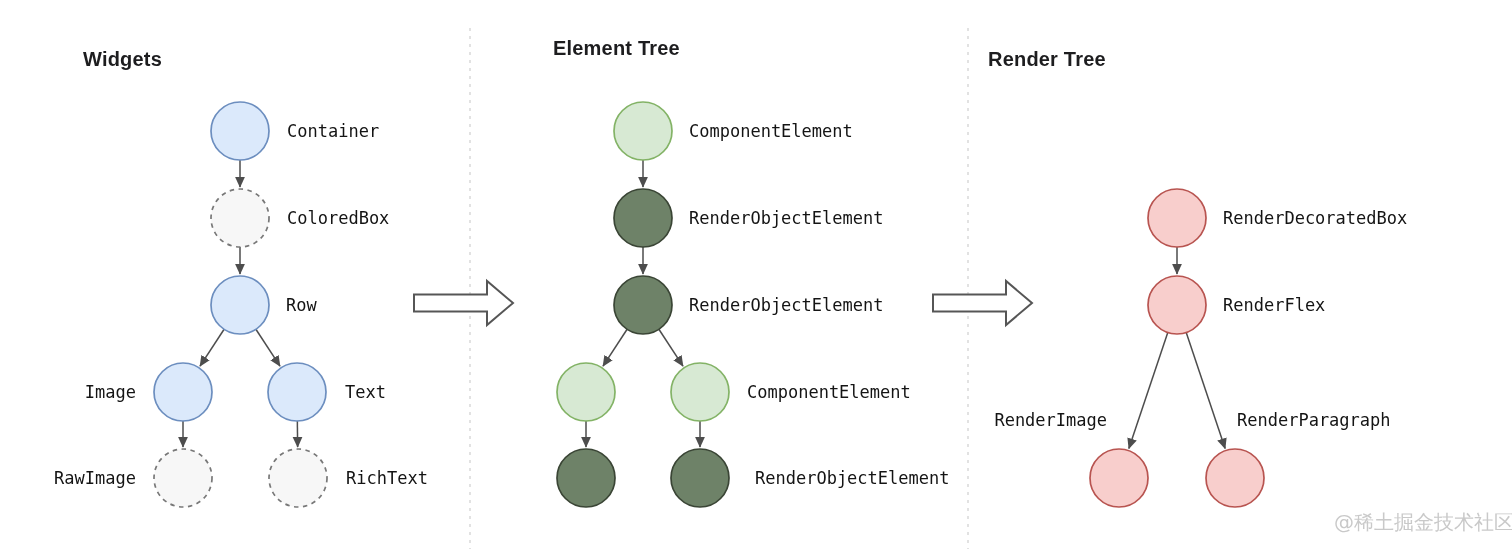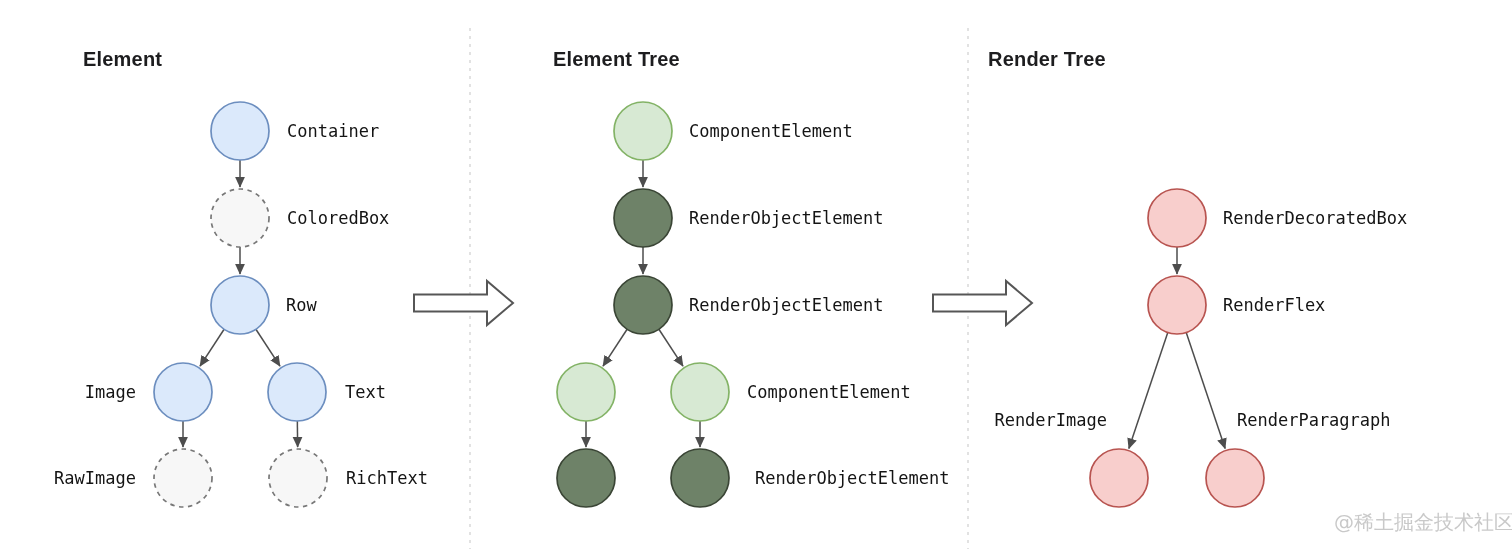--- a/index.html
+++ b/index.html
@@ -25,21 +25,21 @@
   .section-title {
     position: absolute;
     font-family: "Liberation Sans", sans-serif;
     font-size: 20px;
     font-weight: 600;
     color: #1d1d1f;
     letter-spacing: 0.2px;
     white-space: nowrap;
   }
   .title-widgets  { left: 83px;  top: 48px; }
-  .title-element  { left: 553px; top: 48px; }
+  .title-element  { left: 553px; top: 37px; }
   .title-render   { left: 988px; top: 48px; }
   .watermark {
     position: absolute;
     left: 1334px;
     top: 509px;
     font-size: 20px;
     color: #c9c9c9;
     font-family: "DejaVu Sans", sans-serif;
     white-space: nowrap;
   }
@@ -134,19 +134,19 @@
         <text x="689" y="305" text-anchor="start" dominant-baseline="central" class="node-label">RenderObjectElement</text>
         <text x="747" y="392" text-anchor="start" dominant-baseline="central" class="node-label">ComponentElement</text>
         <text x="755" y="478" text-anchor="start" dominant-baseline="central" class="node-label">RenderObjectElement</text>
         <text x="1223" y="218" text-anchor="start" dominant-baseline="central" class="node-label">RenderDecoratedBox</text>
         <text x="1223" y="305" text-anchor="start" dominant-baseline="central" class="node-label">RenderFlex</text>
         <text x="1107" y="420" text-anchor="end" dominant-baseline="central" class="node-label">RenderImage</text>
         <text x="1237" y="420" text-anchor="start" dominant-baseline="central" class="node-label">RenderParagraph</text>
       </g>
   </svg>
 
-  <div class="section-title title-widgets">Element</div>
+  <div class="section-title title-widgets">Widgets</div>
   <div class="section-title title-element">Element Tree</div>
   <div class="section-title title-render">Render Tree</div>
 
   <div class="watermark">@稀土掘金技术社区</div>
 
 </div>
 
 </body></html>

